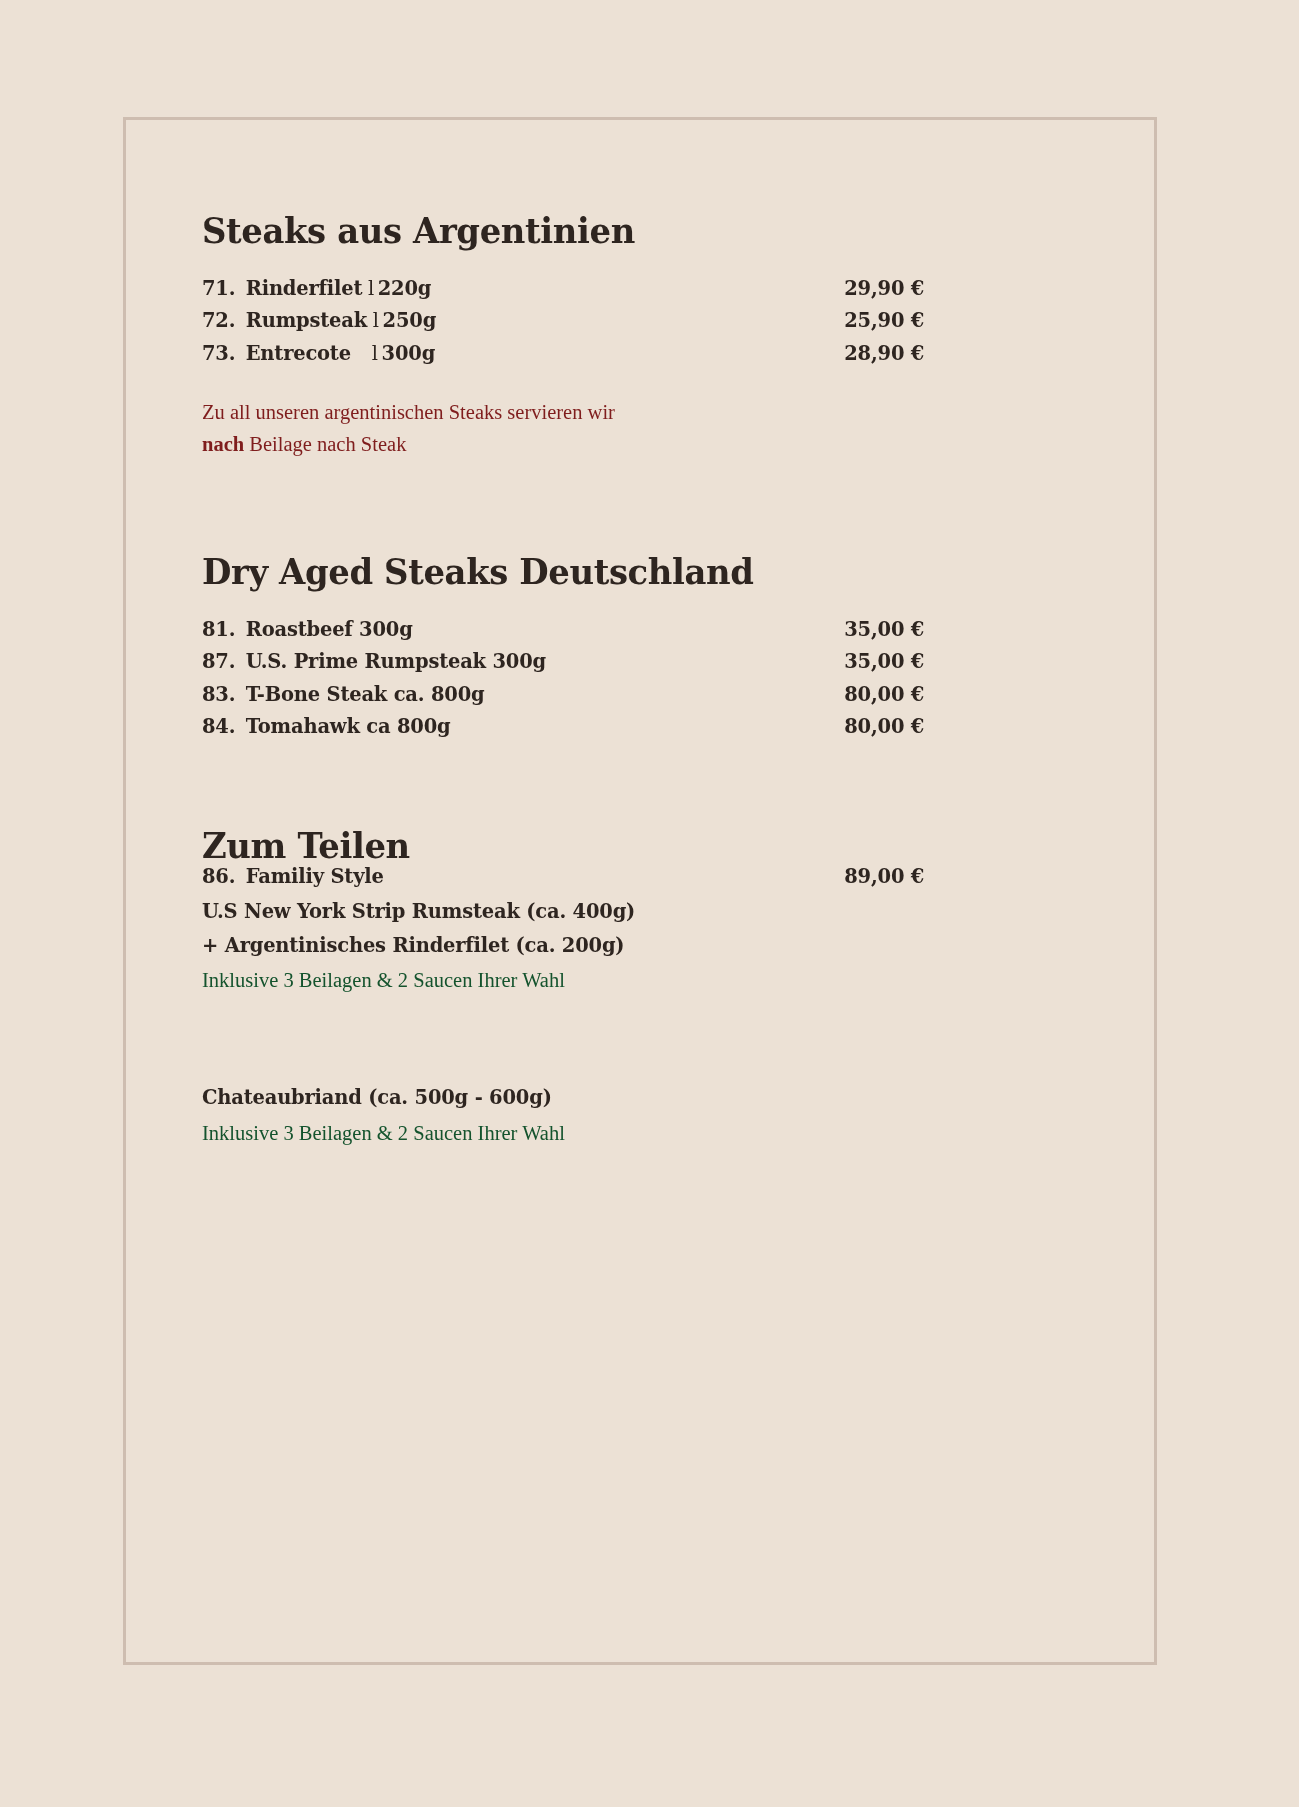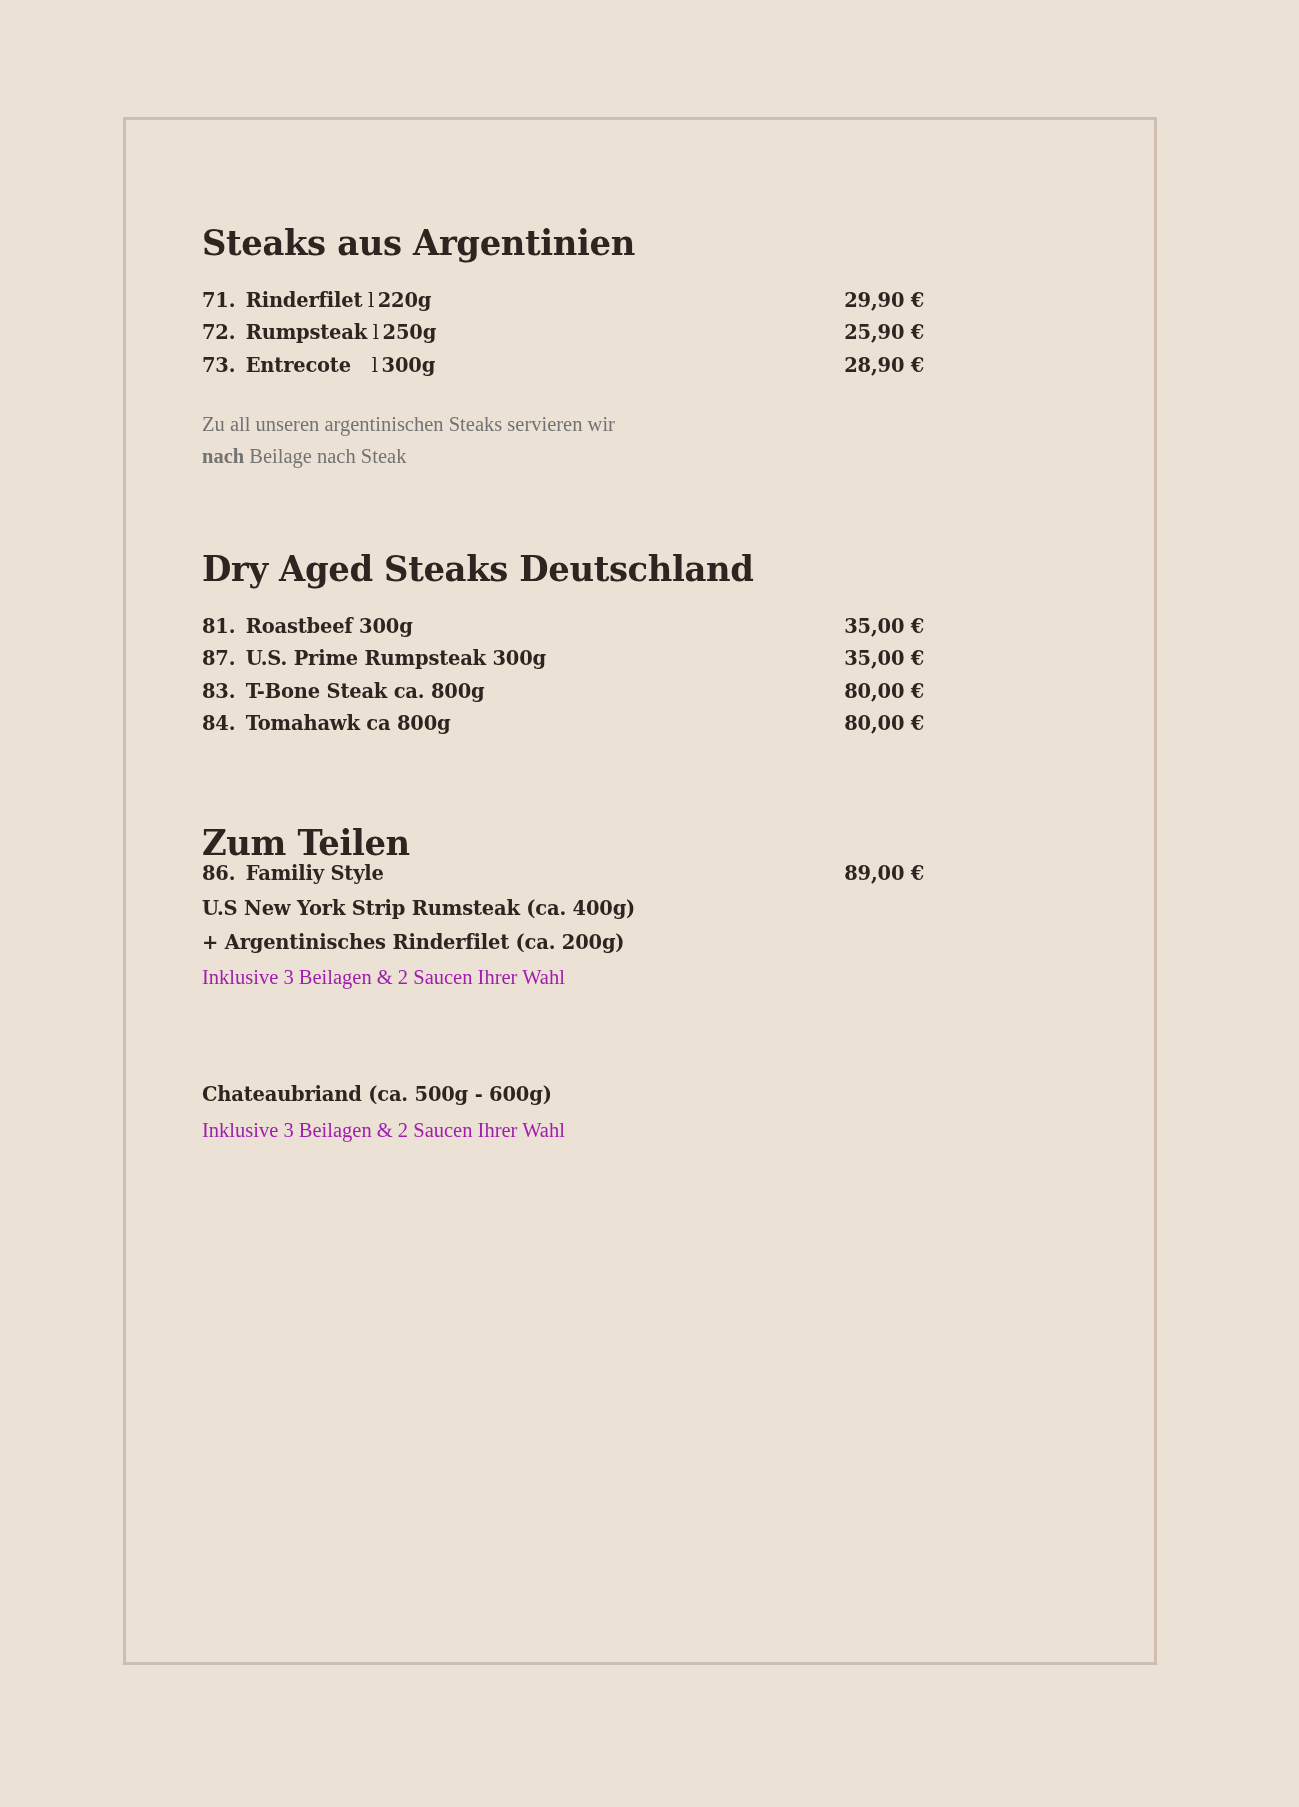--- a/index.html
+++ b/index.html
@@ -30,21 +30,21 @@
     top: 117px;
     width: 1034px;
     height: 1548px;
     border: 3px solid #cebdb0;
     box-sizing: border-box;
   }
 
   .content {
     position: absolute;
     left: 202px;
-    top: 224px;
+    top: 212px;
     width: 722px;
   }
 
   
   .section-title {
     font-family: "DejaVu Serif", "Liberation Serif", serif;
     font-weight: 700;
     font-size: 36px;
     letter-spacing: -0.4px;
     color: #2e2520;
@@ -114,22 +114,22 @@
     transform: scaleX(0.95);
     transform-origin: right center;
   }
 
   
   .note {
     font-family: "Liberation Serif", "DejaVu Serif", serif;
     font-weight: 400;
     font-size: 20.5px;
     line-height: 1.55;
-    color: #737373;
-    margin: 34px 0 1px 0;
+    color: #7f1d1d;
+    margin: 34px 0 16px 0;
     max-width: 600px;
   }
   .note b {
     font-weight: 700;
   }
 
   
   .combo {
   }
 
@@ -152,21 +152,21 @@
     transform: scaleX(0.95);
     transform-origin: left center;
     white-space: nowrap;
   }
 
   .combo-sub {
     font-family: "Liberation Serif", "DejaVu Serif", serif;
     font-weight: 400;
     font-size: 20.5px;
     line-height: 1.2;
-    color: #a21caf;
+    color: #14532d;
     margin-top: 2px;
   }
 
   
   .gap-sec-1 { height: 76px; }
   .gap-sec-2 { height: 78px; }
   .gap-combo { height: 72px; }
 </style>
 </head>
 <body>

